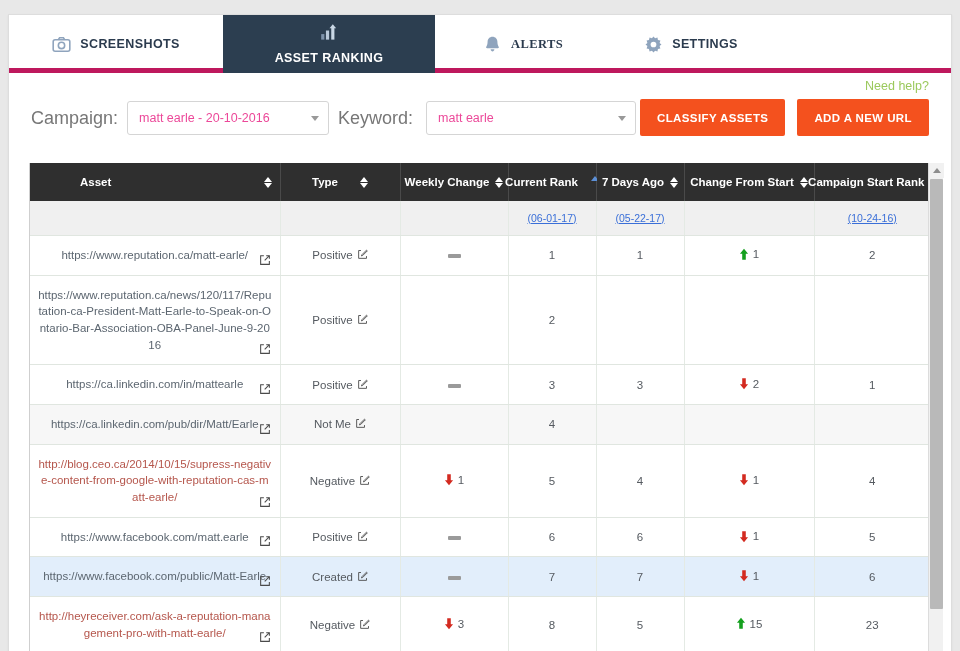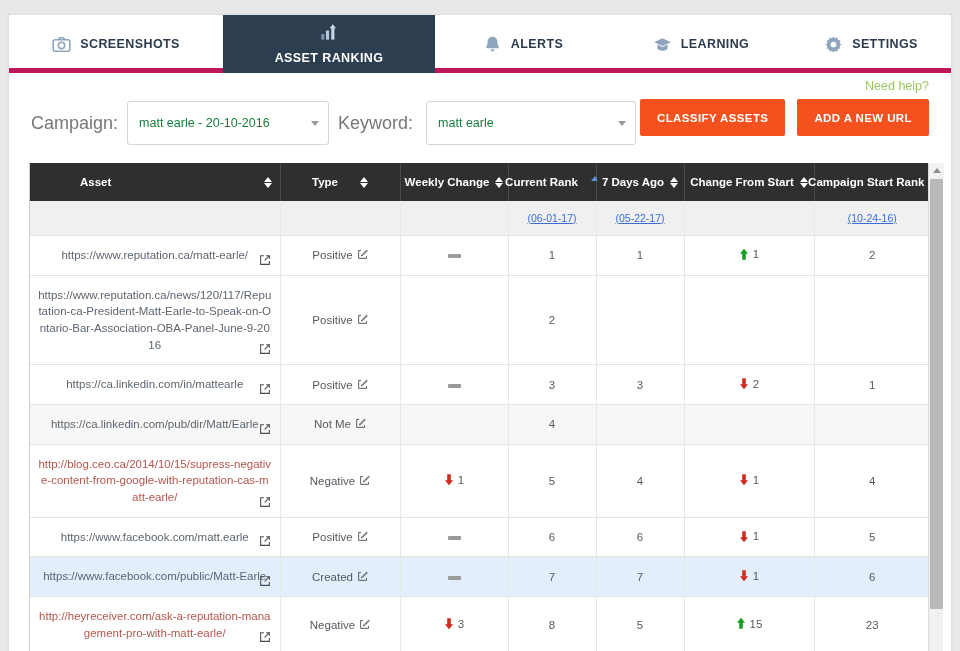--- a/index.html
+++ b/index.html
@@ -40,21 +40,21 @@
     height: 58px;
     font-size: 12.5px;
     font-weight: bold;
     letter-spacing: .4px;
     color: #2b3b4e;
     cursor: pointer;
     user-select: none;
   }
   .tab.t0 { width: 214px; }
   .tab.t1 { width: 212px; }
-  .tab.t2 { width: 176px; }
+  .tab.t2 { width: 176px; font-family: Liberation Serif, serif; }
   .tab.t3 { width: 180px; }
   .tab.t4 { width: 160px; }
   .tab.active {
     background: #2c3e50;
     color: #ffffff;
     flex-direction: column;
   }
   .tab svg { display: block; }
   .tab .ico { width: 19px; height: 19px; display: block; }
 
@@ -78,29 +78,29 @@
     display: flex;
     align-items: center;
     gap: 9px;
   }
   .flabel {
     font-size: 18px;
     color: #777777;
   }
   .select {
     position: relative;
-    height: 44px;
+    height: 34px;
     background: #fff;
     border: 1px solid #d5d5d5;
     border-radius: 3px;
     display: flex;
     align-items: center;
     padding: 0 24px 0 11px;
     font-size: 12.5px;
-    color: #15803d;
+    color: #ec4899;
     cursor: pointer;
   }
   .select.campaign { width: 202px; }
   .select.keyword  { width: 210px; margin-left: 4px; }
   .caret {
     position: absolute;
     right: 9px; top: 50%;
     width: 0; height: 0;
     margin-top: -2px;
     border-left: 4px solid transparent;
@@ -310,29 +310,20 @@
       <div class="tab t2">
         <span class="ico">
           <svg viewBox="0 0 24 24" width="19" height="19" fill="#8fa4bd">
             <path d="M12 2.2c-3.6 0-6.2 2.7-6.2 6.2 0 5-2 6.3-2 7.2 0 .7.6 1 1.3 1h13.8c.8 0 1.3-.3 1.3-1 0-.9-2-2.2-2-7.2 0-3.5-2.6-6.2-6.2-6.2z"></path>
             <path d="M9.6 18c.2 1.7 1.2 2.8 2.4 2.8s2.2-1.1 2.4-2.8z"></path>
           </svg>
         </span>
         <span>ALERTS</span>
       </div>
 
-      <div class="tab t3">
-        <span class="ico">
-          <svg viewBox="0 0 24 24" width="19" height="19" fill="#8fa4bd">
-            <path d="M12 4L1.5 9l10.5 5 10.5-5z"></path>
-            <path d="M5.5 12v4.5c0 1.9 2.9 3.4 6.5 3.4s6.5-1.5 6.5-3.4V12L12 15.2z"></path>
-          </svg>
-        </span>
-        <span>LEARNING</span>
-      </div>
 
       <div class="tab t4">
         <span class="ico">
           <svg viewBox="0 0 24 24" width="19" height="19" fill="#8fa4bd">
             <path d="M12 1.8l2 2.4 3-1 .6 3.1 3.1.7-1 3 2.4 2-2.4 2 1 3-3.1.7-.6 3.1-3-1-2 2.4-2-2.4-3 1-.7-3.1-3-.7 1-3-2.4-2 2.4-2-1-3 3-.7.7-3.1 3 1z"></path>
             <circle cx="12" cy="12" r="3.6" fill="#ffffff"></circle>
           </svg>
         </span>
         <span>SETTINGS</span>
       </div>

